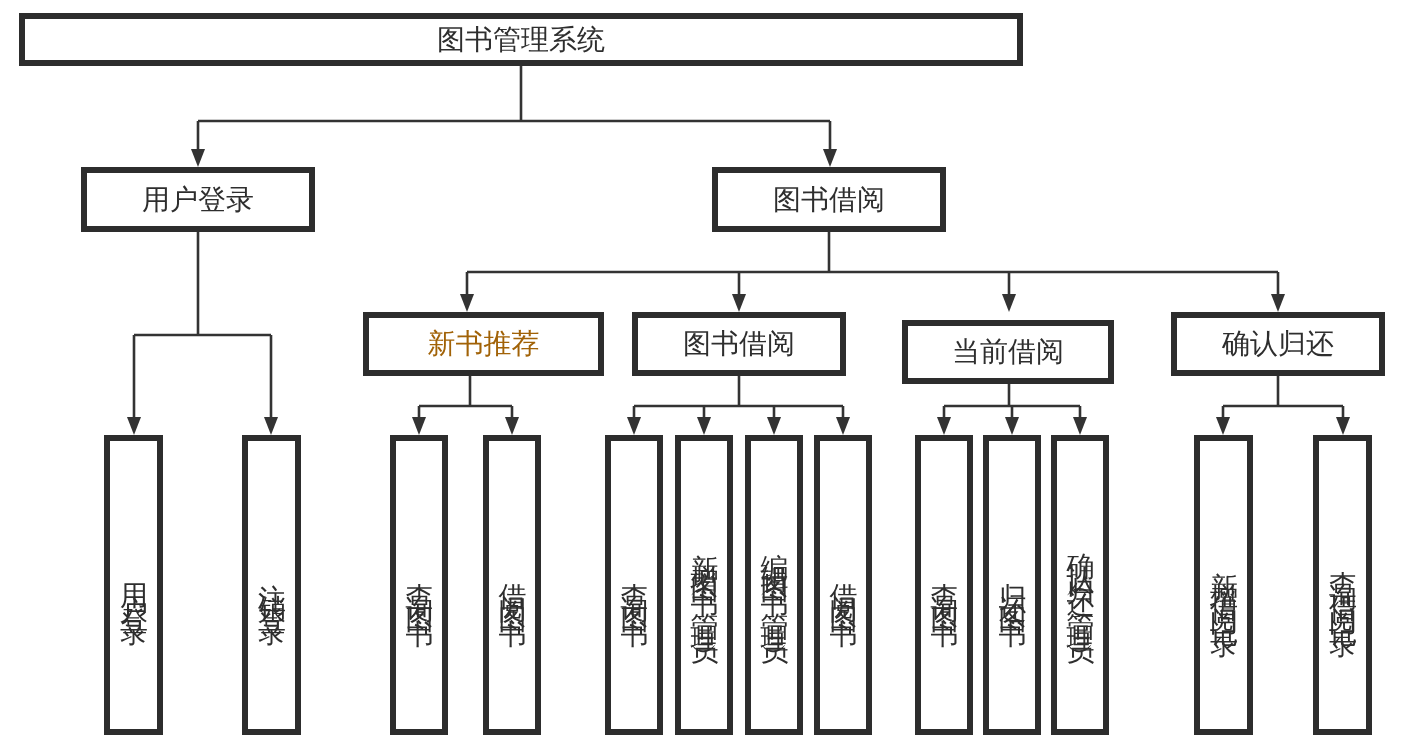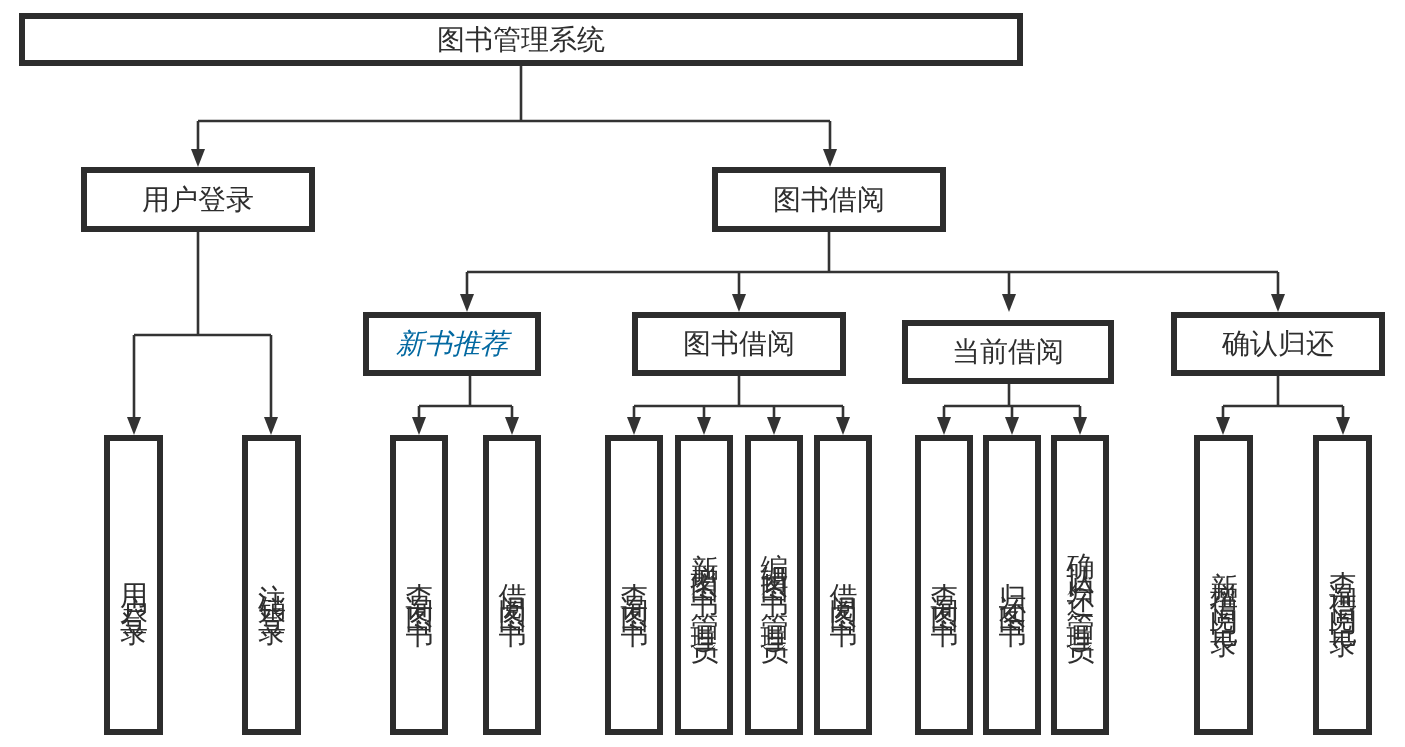--- a/index.html
+++ b/index.html
@@ -100,21 +100,21 @@
       <polygon points="1073,417 1087,417 1080,435" fill="#333333"></polygon>
       <line x1="1223" y1="406" x2="1223" y2="419" stroke="#333333" stroke-width="2.6"></line>
       <polygon points="1216,417 1230,417 1223,435" fill="#333333"></polygon>
       <line x1="1343" y1="406" x2="1343" y2="419" stroke="#333333" stroke-width="2.6"></line>
       <polygon points="1336,417 1350,417 1343,435" fill="#333333"></polygon>
     </svg>
   <div id="nodes">
       <div class="node" style="left: 19px; top: 13px; width: 1004px; height: 53px; border-color: rgb(45, 45, 45); color: rgb(46, 46, 46);">图书管理系统</div>
       <div class="node" style="left: 81px; top: 167px; width: 234px; height: 65px; border-color: rgb(45, 45, 45); color: rgb(46, 46, 46);">用户登录</div>
       <div class="node" style="left: 712px; top: 167px; width: 234px; height: 65px; border-color: rgb(45, 45, 45); color: rgb(46, 46, 46);">图书借阅</div>
-      <div class="node" style="left: 363px; top: 312px; width: 178px; height: 64px; border-color: rgb(45, 45, 45); color: #0369a1; font-style: italic;">新书推荐</div>
+      <div class="node" style="left: 363px; top: 312px; width: 241px; height: 64px; border-color: rgb(45, 45, 45); color: #a16207;">新书推荐</div>
       <div class="node" style="left: 632px; top: 312px; width: 214px; height: 64px; border-color: rgb(45, 45, 45); color: rgb(46, 46, 46);">图书借阅</div>
       <div class="node" style="left: 902px; top: 312px; width: 212px; height: 64px; border-color: rgb(45, 45, 45); color: rgb(46, 46, 46); margin-top: 8px;">当前借阅</div>
       <div class="node" style="left: 1171px; top: 312px; width: 214px; height: 64px; border-color: rgb(45, 45, 45); color: rgb(46, 46, 46);">确认归还</div>
       <div class="node v" style="left: 104px; top: 435px; width: 59px; height: 300px; border-color: rgb(45, 45, 45); color: rgb(46, 46, 46);">用户登录</div>
       <div class="node v" style="left: 242px; top: 435px; width: 59px; height: 300px; border-color: rgb(45, 45, 45); color: rgb(46, 46, 46);">注销登录</div>
       <div class="node v" style="left: 390px; top: 435px; width: 58px; height: 300px; border-color: rgb(45, 45, 45); color: rgb(46, 46, 46);">查询图书</div>
       <div class="node v" style="left: 483px; top: 435px; width: 58px; height: 300px; border-color: rgb(45, 45, 45); color: rgb(46, 46, 46);">借阅图书</div>
       <div class="node v" style="left: 605px; top: 435px; width: 58px; height: 300px; border-color: rgb(45, 45, 45); color: rgb(46, 46, 46);">查询图书</div>
       <div class="node v" style="left: 675px; top: 435px; width: 58px; height: 300px; border-color: rgb(45, 45, 45); color: rgb(46, 46, 46);">新增图书（管理员）</div>
       <div class="node v" style="left: 745px; top: 435px; width: 58px; height: 300px; border-color: rgb(45, 45, 45); color: rgb(46, 46, 46);">编辑图书（管理员）</div>

